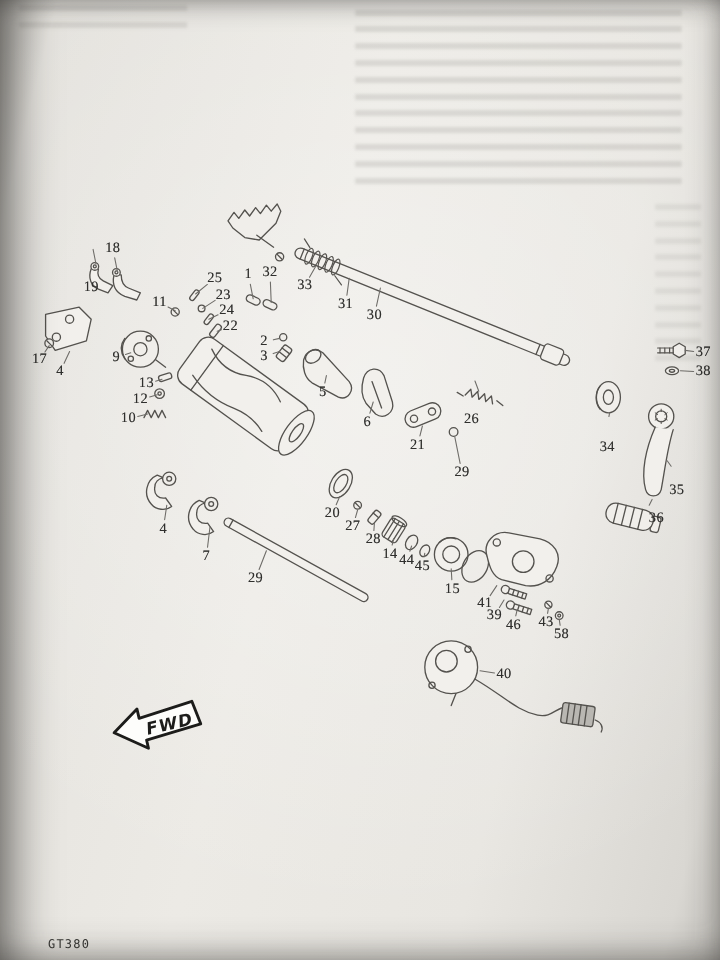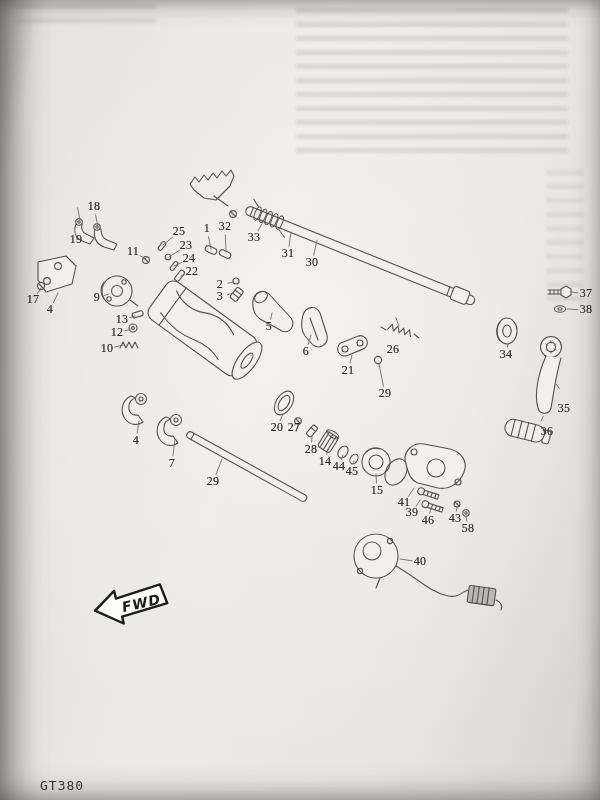--- a/index.html
+++ b/index.html
@@ -26,21 +26,21 @@
   .bleed-tl{left:16px;top:4px;width:140px;height:26px;opacity:.5}
   svg.diagram{position:absolute;left:0;top:0;z-index:2}
   .callout-layer{position:absolute;inset:0;z-index:4;pointer-events:none}
   .callout{
     position:absolute;transform:translate(-50%,-55%);
     font-family:"Liberation Serif","DejaVu Serif",serif;
     font-size:12px;color:#2f2f2d;letter-spacing:.3px;text-shadow:0 0 .5px rgba(47,47,45,.5);
   }
   .footer-label{
     position:absolute;left:40px;bottom:7px;z-index:5;
-    font-family:"DejaVu Sans Mono",monospace;font-size:13px;color:#383835;letter-spacing:1px;
+    font-family:"DejaVu Sans Mono",monospace;font-size:10px;color:#383835;letter-spacing:1px;
   }
   #leader-lines line{stroke:#6e6c68;stroke-width:.9}
 </style>
 </head>
 <body>
 
 <div class="photo">
 
   <div class="bleed bleed-rows"></div>
   <div class="bleed bleed-col"></div>
@@ -336,25 +336,25 @@
       <span class="callout" style="left: 107px; top: 349px;">10</span>
       <span class="callout" style="left: 220px; top: 285px;">2</span>
       <span class="callout" style="left: 220px; top: 297px;">3</span>
       <span class="callout" style="left: 269px; top: 327px;">5</span>
       <span class="callout" style="left: 306px; top: 352px;">6</span>
       <span class="callout" style="left: 393px; top: 310px; margin-top: 40px;">26</span>
       <span class="callout" style="left: 348px; top: 371px;">21</span>
       <span class="callout" style="left: 385px; top: 394px;">29</span>
       <span class="callout" style="left: 586px; top: 294px;">37</span>
       <span class="callout" style="left: 586px; top: 310px; text-align: center;">38</span>
-      <span class="callout" style="left: 506px; top: 355px;">34</span>
+      <span class="callout" style="left: 506px; top: 373px;">34</span>
       <span class="callout" style="left: 564px; top: 409px;">35</span>
       <span class="callout" style="left: 547px; top: 432px;">36</span>
       <span class="callout" style="left: 277px; top: 428px;">20</span>
-      <span class="callout" style="left: 294px; top: 428px;">27</span>
+      <span class="callout" style="left: 294px; top: 439px;">27</span>
       <span class="callout" style="left: 311px; top: 450px;">28</span>
       <span class="callout" style="left: 325px; top: 462px;">14</span>
       <span class="callout" style="left: 339px; top: 467px;">44</span>
       <span class="callout" style="left: 352px; top: 472px;">45</span>
       <span class="callout" style="left: 377px; top: 491px;">15</span>
       <span class="callout" style="left: 404px; top: 503px;">41</span>
       <span class="callout" style="left: 412px; top: 513px;">39</span>
       <span class="callout" style="left: 428px; top: 521px;">46</span>
       <span class="callout" style="left: 455px; top: 519px;">43</span>
       <span class="callout" style="left: 468px; top: 529px;">58</span>

